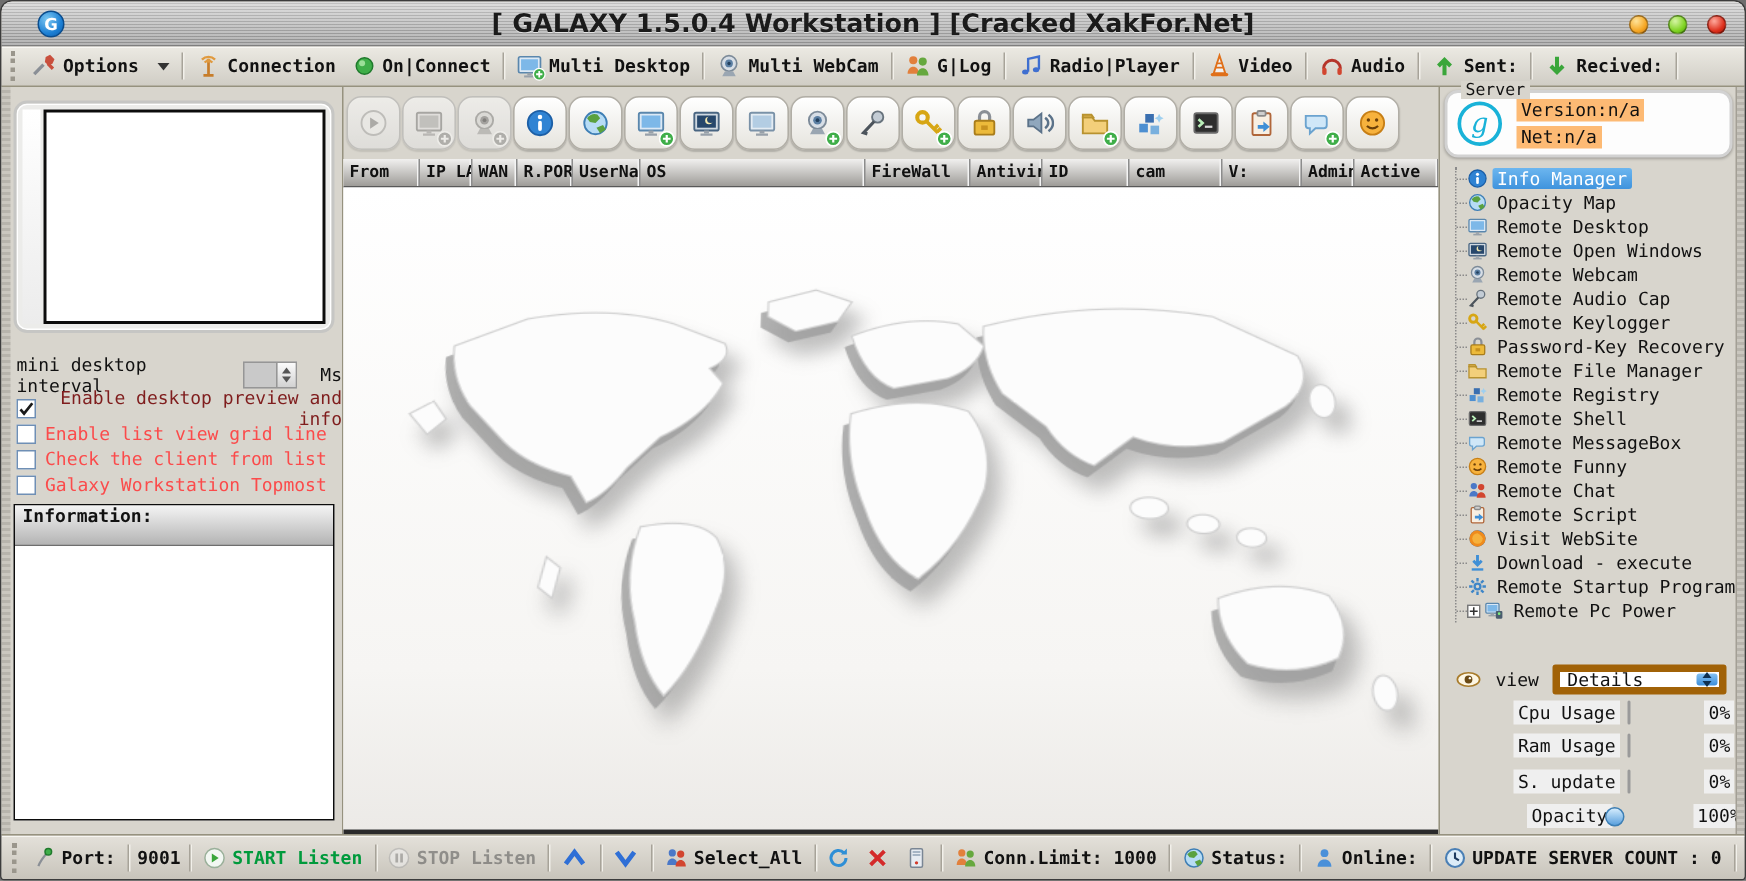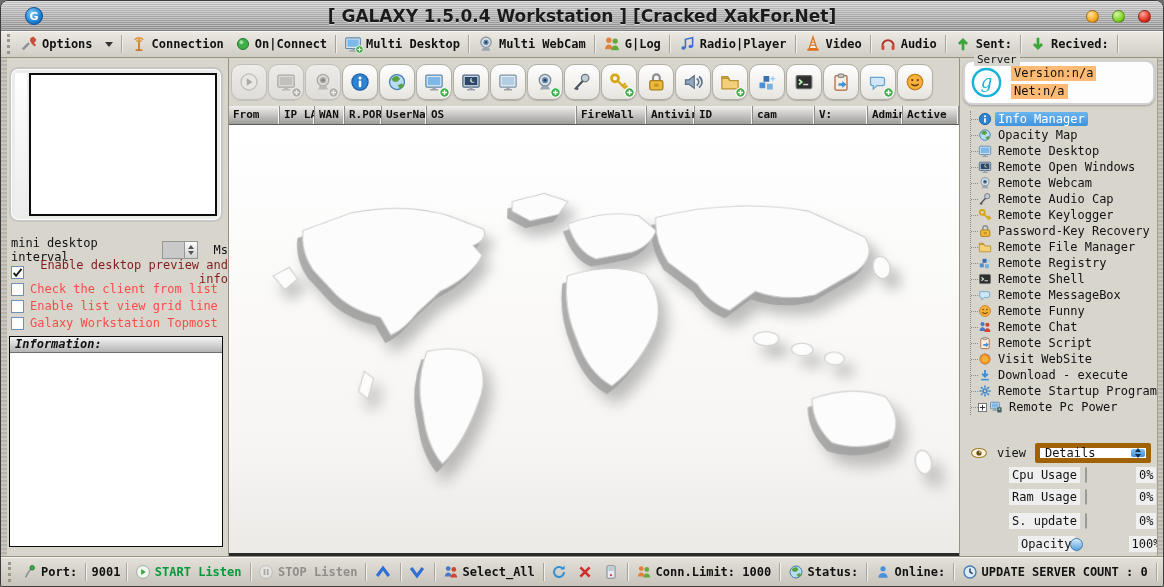--- a/index.html
+++ b/index.html
@@ -68,22 +68,22 @@
   .tri-u{width:0;height:0;border-left:3px solid transparent;border-right:3px solid transparent;border-bottom:4px solid #555;}
   .tri-d{width:0;height:0;border-left:3px solid transparent;border-right:3px solid transparent;border-top:4px solid #555;}
   .checks{position:absolute;top:207px;left:10px;display:flex;flex-direction:column;gap:3px;}
   .cbrow{display:flex;align-items:center;gap:6px;height:14px;}
   .cb{width:13px;height:13px;background:#fff;border:1px solid #6f8fb5;display:flex;
     align-items:center;justify-content:center;}
   .cbrow:nth-child(1) .cblabel{color:#7f1d1d;text-align:right;}
   .cbrow:nth-child(n+2) .cblabel{color:#fb4b4b;}
   .infobox{position:absolute;left:8px;top:278px;width:214px;height:211px;background:#fff;
     border:1px solid #0c0c0c;}
-  .infohead{height:16px;line-height:15px;padding:0 5px;font-weight:600;
-    background:linear-gradient(#f4f4f4,#b4b4b4);border-bottom:1px solid #6e6e6e;font-style:italic;}
+  .infohead{height:27px;line-height:15px;padding:0 5px;font-weight:600;
+    background:linear-gradient(#f4f4f4,#b4b4b4);border-bottom:1px solid #6e6e6e;}
 
   
   .center{position:absolute;left:228px;top:105px;width:730px;bottom:30px;background:#fff;}
   .thead{height:19px;display:flex;background:linear-gradient(#f1f0ef,#9e9c98);
     border-bottom:1px solid #595959;font-size:11px;font-weight:600;overflow:hidden;}
   .th{padding:2px 4px;border-right:1px solid #8c8c8c;box-shadow:inset -1px 0 0 #f4f4f4;
     white-space:nowrap;overflow:hidden;flex:0 0 auto;}
   .maparea{position:absolute;left:0;right:0;top:19px;bottom:0;overflow:hidden;
     background:linear-gradient(180deg,#ffffff 0%,#f6f5f3 75%,#eceae7 100%);
     border-bottom:3px solid #2a2a2a;}
@@ -590,25 +590,25 @@
       <div class="cbrow">
         <span class="cb">
             <svg width="11" height="11">
               <use href="#s-check"></use>
             </svg>
           </span>
         <span class="cblabel">Enable desktop preview and info</span>
       </div>
       <div class="cbrow">
         <span class="cb"></span>
-        <span class="cblabel">Check the client from list</span>
+        <span class="cblabel">Enable list view grid line</span>
       </div>
       <div class="cbrow">
         <span class="cb"></span>
-        <span class="cblabel">Enable list view grid line</span>
+        <span class="cblabel">Check the client from list</span>
       </div>
       <div class="cbrow">
         <span class="cb"></span>
         <span class="cblabel">Galaxy Workstation Topmost</span>
       </div>
     </div>
     <div class="infobox">
       <div class="infohead">Information:</div>
     </div>
   </div>

